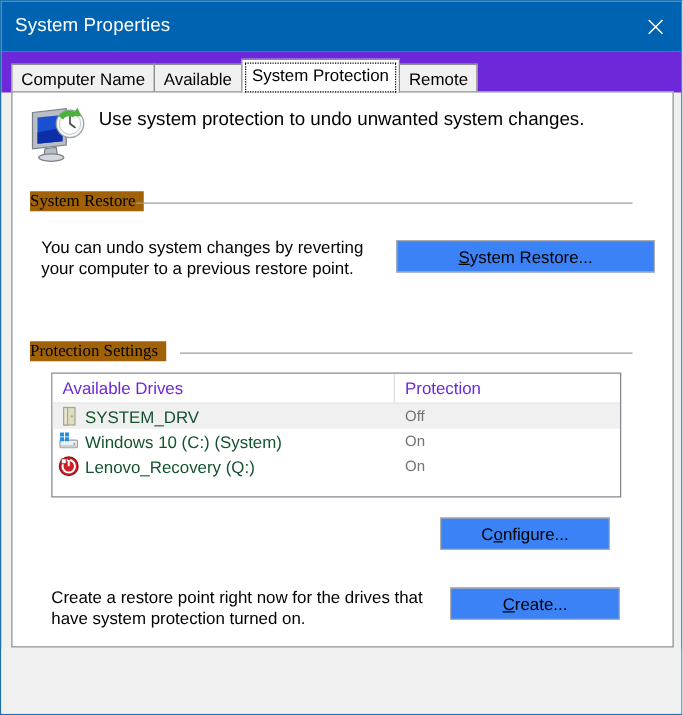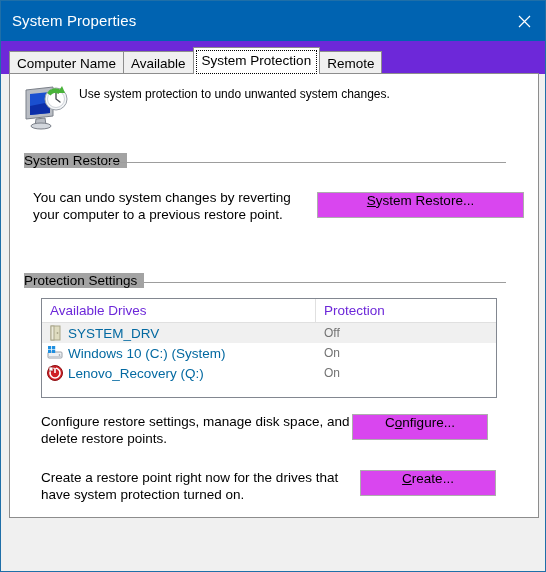--- a/index.html
+++ b/index.html
@@ -108,57 +108,59 @@
     position: absolute;
     left: 22px;
     top: 83px;
     width: 48px;
     height: 46px;
   }
   .hero-text {
     position: absolute;
     left: 78px;
     top: 86px;
-    font-size: 12px;
+    font-size: 15px;
     color: #000000;
     white-space: nowrap;
   }
 
   
   .group-label {
     position: absolute;
     font-size: 13.5px;
     color: #000000;
-    background: #a3a3a3;
+    background: #a16207;
     padding-right: 7px;
     white-space: nowrap;
+    font-family: Liberation Serif, serif;
   }
   .group-line {
     position: absolute;
     height: 1px;
     background: #9d9d9d;
   }
 
   .body-text {
     position: absolute;
     font-size: 13.5px;
     color: #000000;
     line-height: 17px;
   }
 
   
   .btn {
     position: absolute;
-    background: #d946ef;
+    background: #3b82f6;
     border: 1px solid #adadad;
     box-sizing: border-box;
     font-size: 13.5px;
     font-family: "Liberation Sans", sans-serif;
     color: #000000;
     display: flex;
+    align-items: center;
     justify-content: center;
     padding: 0;
     white-space: nowrap;
   }
   .btn u { text-decoration: underline; }
 
   
   .listview {
     position: absolute;
     left: 40px;
@@ -210,21 +212,21 @@
   }
   .lv-icon {
     width: 18px;
     height: 18px;
     margin-right: 4px;
     flex: 0 0 18px;
     display: block;
   }
   .lv-label {
     font-size: 13.5px;
-    color: #0369a1;
+    color: #14532d;
     white-space: nowrap;
   }
 
   
   .footer {
     position: absolute;
     left: 0;
     top: 518px;
     width: 546px;
     height: 54px;
@@ -350,24 +352,20 @@
             <path d="M9 4 L9 9" stroke="#ffffff" stroke-width="1.6"></path>
             <rect x="3" y="3" width="4" height="4" rx="0.6" fill="#ffffff" stroke="#8e0f14" stroke-width="0.7"></rect>
           </svg>
         </span>
         <span class="lv-label">Lenovo_Recovery (Q:)</span>
       </div>
       <div class="lv-cell-prot">On</div>
     </div>
   </div>
 
-  <div class="body-text" style="left:40px; top:412px;">
-    <div>Configure restore settings, manage disk space, and</div>
-    <div>delete restore points.</div>
-  </div>
   <div class="btn" style="left:351px; top:413px; width:136px; height:26px;">
     <span><span>C</span><u>o</u><span>nfigure...</span></span>
   </div>
 
   <div class="body-text" style="left:40px; top:468px;">
     <div>Create a restore point right now for the drives that</div>
     <div>have system protection turned on.</div>
   </div>
   <div class="btn" style="left:359px; top:469px; width:136px; height:26px;">
     <span><span></span><u>C</u><span>reate...</span></span>

